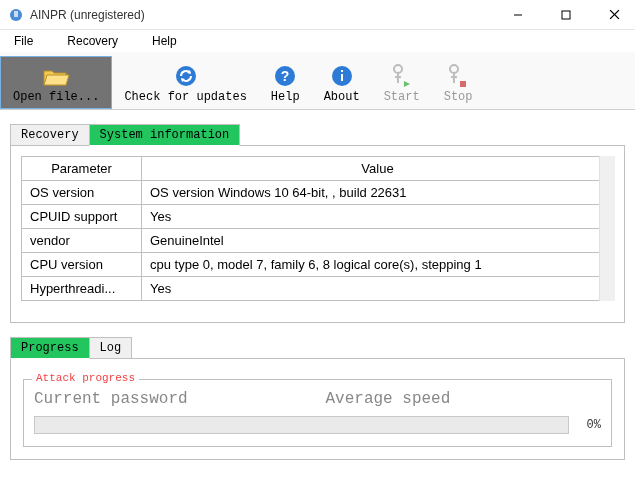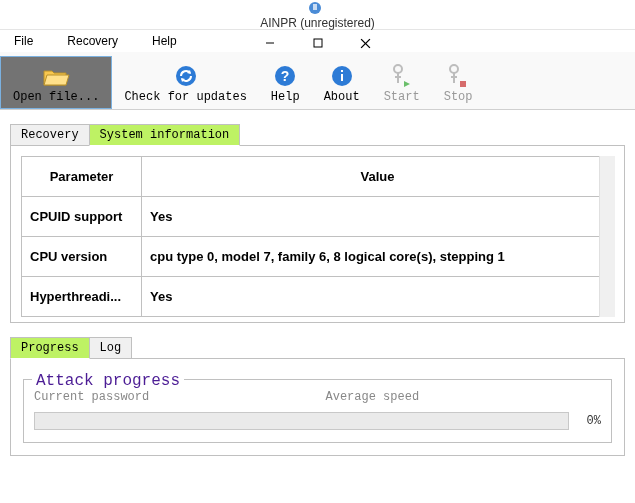--- a/index.html
+++ b/index.html
@@ -1,42 +1,42 @@
 <!DOCTYPE html>
 <html><head>
 <meta charset="utf-8">
 <style>
 * { box-sizing: border-box; margin: 0; padding: 0; }
 body { font-family: "Segoe UI", Tahoma, sans-serif; font-size: 12px; width: 635px; height: 503px; background: #fff; overflow: hidden; }
-.titlebar { display: flex; align-items: center; height: 30px; padding: 0 8px; border-bottom: 1px solid #e5e5e5; flex-direction: column; }
+.titlebar { display: flex; align-items: center; height: 30px; padding: 0 8px; border-bottom: 1px solid #e5e5e5; }
 .titlebar .app-icon { width: 16px; height: 16px; margin-right: 6px; }
 .titlebar .title { flex: 1; font-size: 12px; color: #333; }
 .titlebar .win-controls { display: flex; gap: 22px; align-items: center; }
 .win-btn { width: 26px; height: 26px; display: flex; align-items: center; justify-content: center; color: #333; }
 .menubar { display: flex; gap: 14px; height: 22px; padding: 2px 4px; font-size: 12px; }
 .menu-item { padding: 2px 10px; color: #000; cursor: default; }
 .toolbar { display: flex; height: 58px; padding-top: 4px; border-bottom: 1px solid #d0d0d0; background: #f9f9f9; }
 .tool-btn { display: flex; flex-direction: column; align-items: center; justify-content: center; padding: 2px 12px; font-family: "Courier New", monospace; font-size: 12px; color: #000; cursor: default; }
 .tool-btn.disabled { color: #999; }
 .tool-btn .icon { width: 28px; height: 28px; margin-bottom: 0px; display: flex; align-items: center; justify-content: center; }
 .tool-btn.selected { background: #737373; border: 1px solid #7bb1e0; }
 .content { padding: 8px 10px 0 10px; }
 .tabs { display: flex; position: relative; margin-top: 6px; }
 .tab { padding: 3px 10px; font-family: "Courier New", monospace; font-size: 12px; border: 1px solid #c0c0c0; background: #f0f0f0; margin-right: -1px; position: relative; cursor: default; }
-.tab.active { background: #bef264; border-bottom: 1px solid #fff; z-index: 2; }
+.tab.active { background: #22c55e; border-bottom: 1px solid #fff; z-index: 2; }
 .tab-panel { border: 1px solid #c0c0c0; padding: 10px; background: #fff; margin-top: -1px; }
 .systable { width: 100%; border-collapse: collapse; }
-.systable th, .systable td { border: 1px solid #c0c0c0; padding: 12px 8px; text-align: left; font-size: 13px; font-weight: bold; }
+.systable th, .systable td { border: 1px solid #c0c0c0; padding: 4px 8px; text-align: left; font-size: 13px; font-weight: normal; }
 .systable th { text-align: center; }
 .systable-wrap { position: relative; }
 .scroll-gutter { position: absolute; right: -1px; top: 0; bottom: 0; width: 16px; background: #f0f0f0; border-left: 1px solid #e0e0e0; }
 .lower-tabs { margin-top: 14px; }
 .fieldset { border: 1px solid #c0c0c0; margin: 6px 2px 2px 2px; padding: 10px 10px 12px 10px; position: relative; }
-.fieldset .legend { position: absolute; top: -8px; left: 8px; background: #fff; padding: 0 4px; font-family: "Courier New", monospace; font-size: 16px; color: #4c1d95; }
-.progress-row { display: flex; font-family: "Courier New", monospace; font-size: 12px; color: #888; margin-bottom: 8px; gap: 16px; }
+.fieldset .legend { position: absolute; top: -8px; left: 8px; background: #fff; padding: 0 4px; font-family: "Courier New", monospace; font-size: 11px; color: #ef4444; }
+.progress-row { display: flex; font-family: "Courier New", monospace; font-size: 16px; color: #888; margin-bottom: 8px; gap: 16px; }
 .progress-row .left { flex: 1; }
 .progress-row .right { flex: 1; }
 .progress-bar-row { display: flex; align-items: center; gap: 8px; }
 .progress-bar { flex: 1; height: 18px; background: #eaeaea; border: 1px solid #c8c8c8; }
 .progress-pct { font-family: "Courier New", monospace; font-size: 12px; color: #333; width: 24px; text-align: right; }
 .sysinfo-panel { height: 178px; overflow: hidden; position: relative; }
 </style>
 </head>
 <body>
 
@@ -148,22 +148,30 @@
     <div class="systable-wrap">
       <table class="systable">
         <thead>
           <tr>
             <th style="width:120px">Parameter</th>
             <th>Value</th>
           </tr>
         </thead>
         <tbody id="sysinfo-body">
             <tr>
+              <td>OS version</td>
+              <td>OS version Windows 10 64-bit, , build 22631</td>
+            </tr>
+            <tr>
               <td>CPUID support</td>
               <td>Yes</td>
+            </tr>
+            <tr>
+              <td>vendor</td>
+              <td>GenuineIntel</td>
             </tr>
             <tr>
               <td>CPU version</td>
               <td>cpu type 0, model 7, family 6, 8 logical core(s), stepping 1</td>
             </tr>
             <tr>
               <td>Hyperthreadi...</td>
               <td>Yes</td>
             </tr>
           </tbody>

